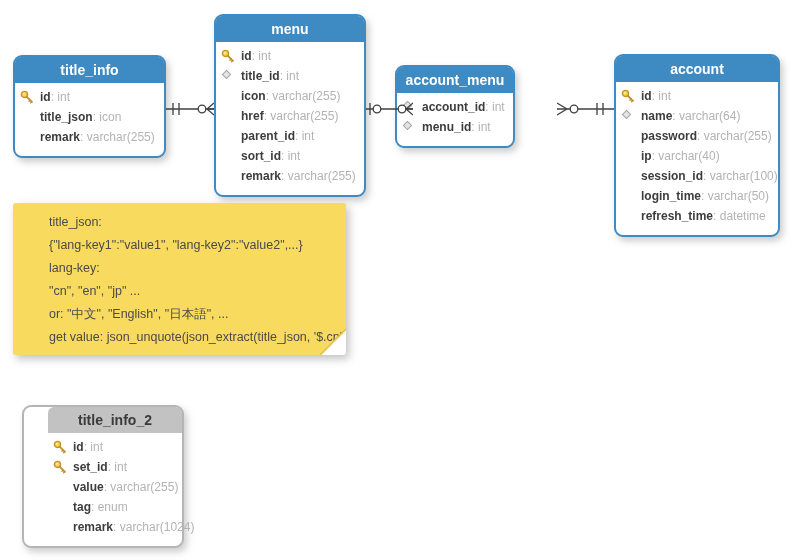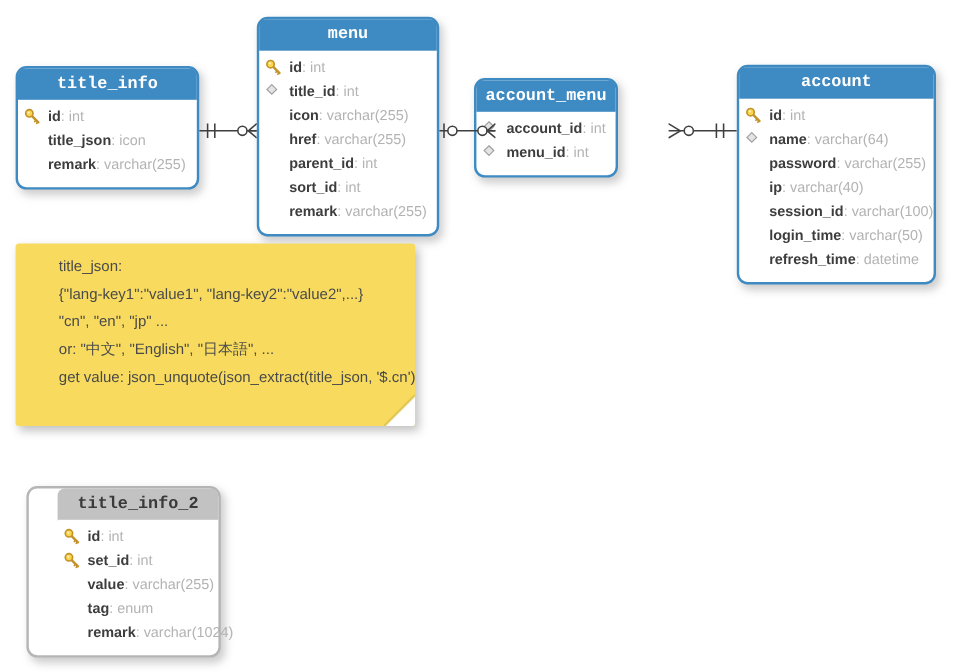--- a/index.html
+++ b/index.html
@@ -9,21 +9,21 @@
   }
   
   .table{
     position:absolute;box-sizing:border-box;
     border:2px solid #3e8ac2;border-radius:9px;background:#fff;
     box-shadow:3px 4px 7px rgba(110,110,110,.35);
   }
   .thead{
     height:26px;line-height:26px;text-align:center;
     background:#3e8ac2;color:#ffffff;font-size:14px;font-weight:bold;
-    border-radius:6px 6px 0 0;border-bottom:2px solid #ffffff;font-family:Liberation Mono, monospace;
+    border-radius:6px 6px 0 0;border-bottom:2px solid #ffffff;
   }
   .table.gray{border-color:#b5b5b5;}
   .table.gray .thead{background:#c2c2c2;color:#3a3a3a;}
   .tbody{padding:5px 6px 6px 5px;}
   .row{display:flex;align-items:flex-start;height:20px;font-size:12px;white-space:nowrap;}
   .ic{width:20px;flex:none;display:inline-flex;align-items:center;}
   .cname{font-weight:bold;color:#3d3d3d;}
   .ctype{color:#b3b3b3;}
   
   .conn{position:absolute;}
@@ -279,20 +279,21 @@
     <line x1="10" y1="11" x2="0" y2="17"></line>
     <circle cx="17" cy="11" r="3.8"></circle>
     <line x1="40" y1="5" x2="40" y2="17"></line>
     <line x1="46" y1="5" x2="46" y2="17"></line>
   </svg>
 
   <div class="note">
     <div class="note-lines">
       <div class="note-line">title_json:</div>
       <div class="note-line">{"lang-key1":"value1", "lang-key2":"value2",...}</div>
+      <div class="note-line">lang-key:</div>
       <div class="note-line">"cn", "en", "jp" ...</div>
       <div class="note-line">or: "中文", "English", "日本語", ...</div>
       <div class="note-line">get value: json_unquote(json_extract(title_json, '$.cn')</div>
     </div>
     <div class="fold"></div>
   </div>
 
 </div>
 
 </body></html>

